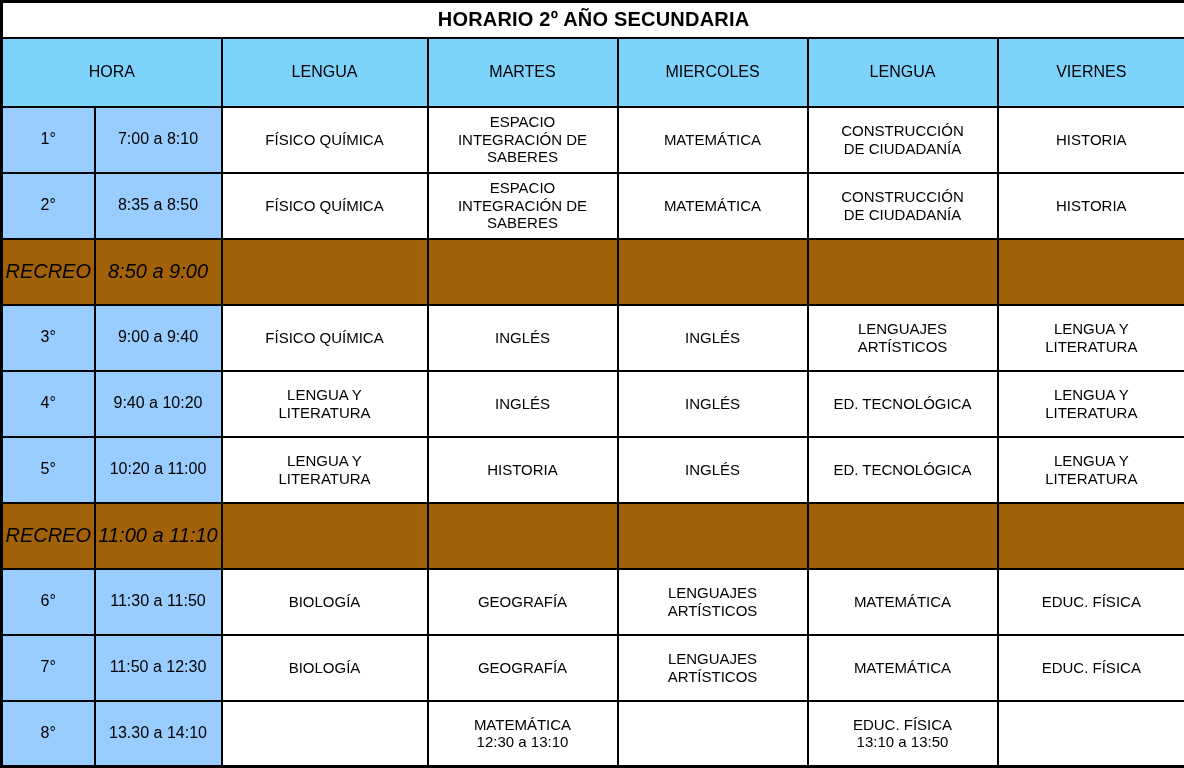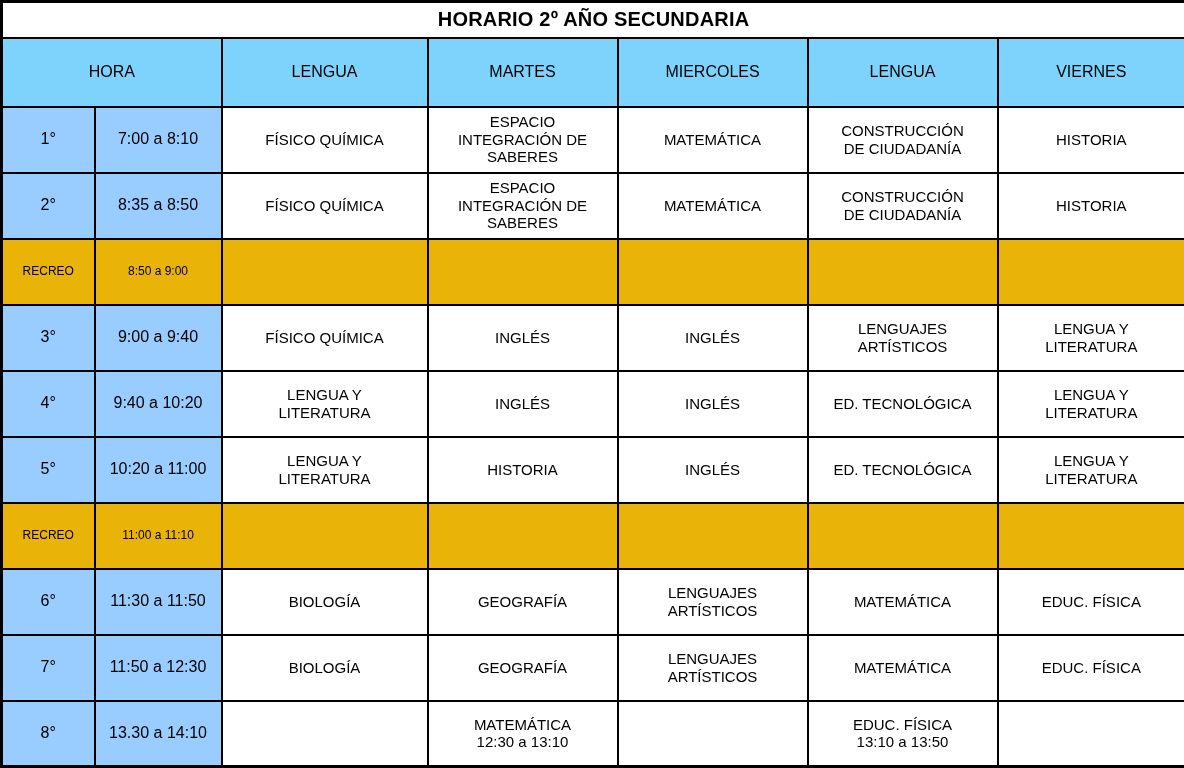--- a/index.html
+++ b/index.html
@@ -37,21 +37,21 @@
     letter-spacing: 0.2px;
   }
   tr.header-row { height: 69px; }
   tr.header-row th {
     background: #7dd3fc;
     font-size: 16px;
   }
   tbody tr { height: 66px; }
   tr.class td.period, tr.class td.time { background: #99CCFF; font-size: 16px; }
   tr.class td.subject { background: #ffffff; }
-  tr.recreo td { background: #eab308; font-size: 12px; }
+  tr.recreo td { background: #a16207; font-size: 20px; font-style: italic; }
 </style>
 </head>
 <body>
 
 <table class="timetable">
   <colgroup>
     <col style="width:93px">
     <col style="width:127px">
     <col style="width:206px">
     <col style="width:190px">

